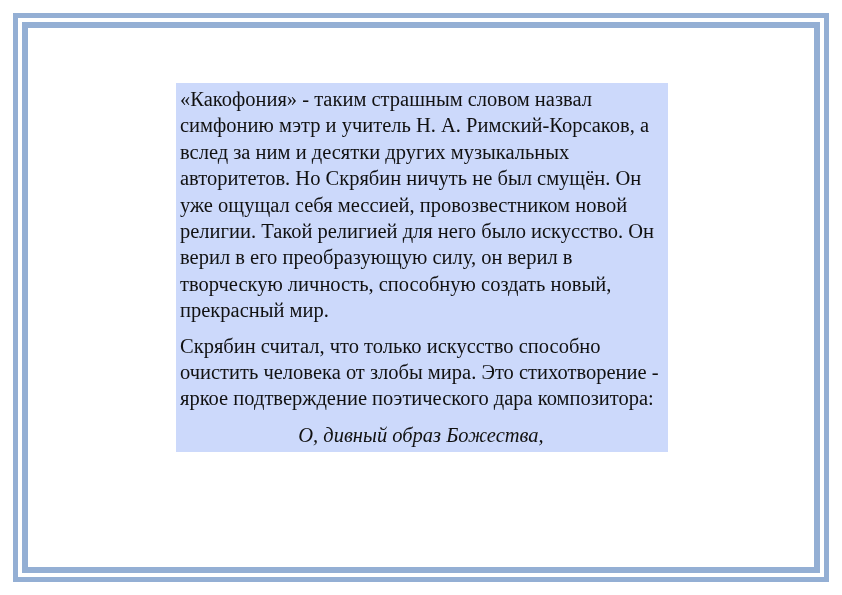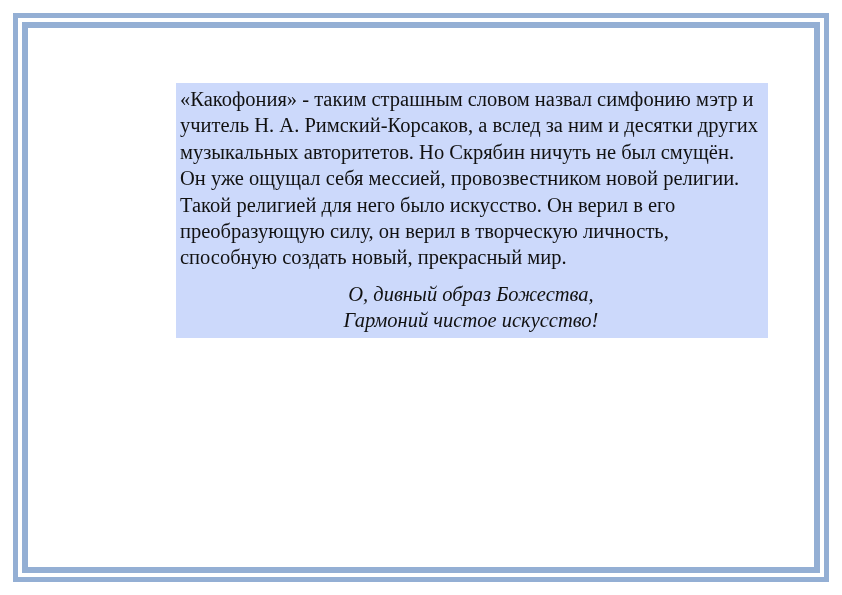--- a/index.html
+++ b/index.html
@@ -47,21 +47,21 @@
     bottom: 18px;
     border: 4px solid #ffffff;
     box-sizing: border-box;
   }
 
   
   .content {
     position: absolute;
     left: 176px;
     top: 83px;
-    width: 592px;
+    width: 492px;
   }
   .text-block {
     background: #ccd9fb;
     padding: 3px 0 4px 0;
   }
   .para {
     margin: 0;
     font-size: 20.5px;
     line-height: 26.4px;
     color: #111111;
@@ -92,22 +92,22 @@
 
   <div class="frame-outer"></div>
   <div class="frame-gap"></div>
   <div class="frame-inner"></div>
 
   <div class="content">
     <div class="text-block">
 
       <p class="para">«Какофония» - таким страшным словом назвал симфонию мэтр и учитель Н. А. Римский-Корсаков, а вслед за ним и десятки других музыкальных авторитетов. Но Скрябин ничуть не был смущён. Он уже ощущал себя мессией, провозвестником новой религии. Такой религией для него было искусство. Он верил в его преобразующую силу, он верил в творческую личность, способную создать новый, прекрасный мир.</p>
 
+      <p class="para">Скрябин считал, что только искусство способно очистить человека от злобы мира. Это стихотворение - яркое подтверждение поэтического дара композитора:</p>
 
       <p class="verse">
         <span class="verse-line">О, дивный образ Божества,</span>
-        <span class="verse-line">Гармоний чистое искусство!</span>
       </p>
 
     </div>
   </div>
 
 </div>
 
 </body></html>

